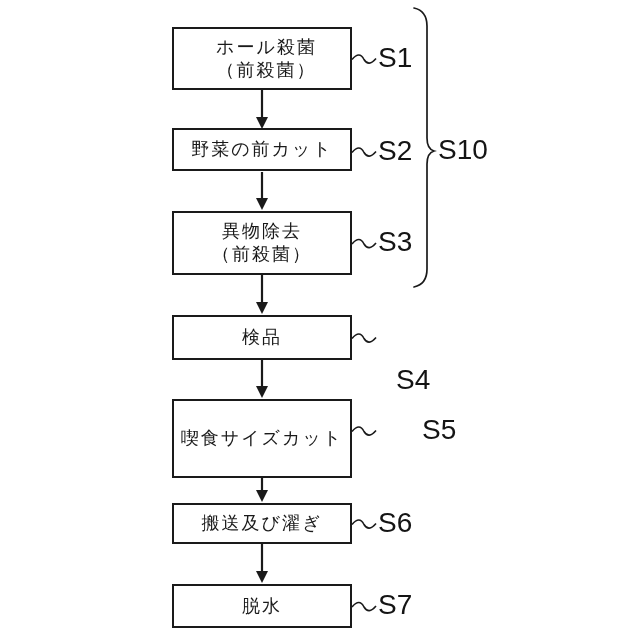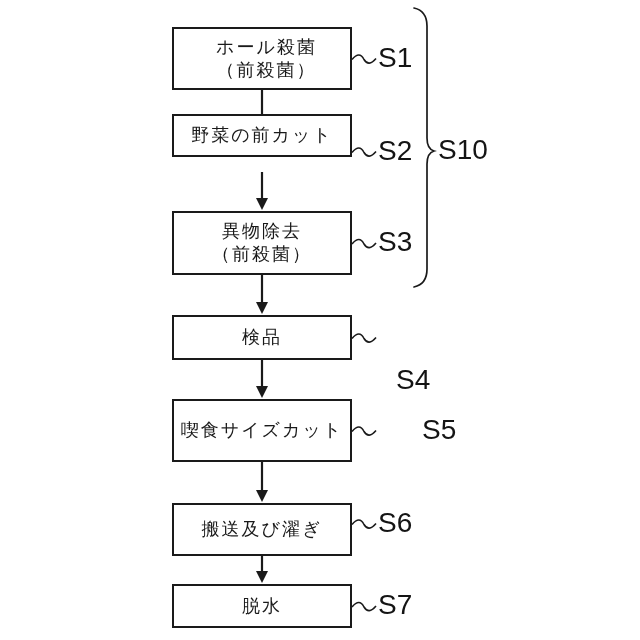--- a/index.html
+++ b/index.html
@@ -86,38 +86,38 @@
                  C 429 152.5, 427 157, 427 164
                  L 427 269
                  C 427 279, 423 285, 414 287" fill="none" stroke="#1a1a1a" stroke-width="1.7" stroke-linecap="round"></path>
     </svg>
   <div id="steps-layer">
       <div class="step-box" style="left: 172px; top: 27px; width: 180px; height: 63px; padding-left: 9px;">
         <div>ホール殺菌</div>
         <div>（前殺菌）</div>
       </div>
       <div class="step-label" style="left: 378px; top: 58.5px;">S1</div>
-      <div class="step-box" style="left: 172px; top: 114px; width: 180px; height: 43px; align-items: center;">
+      <div class="step-box" style="left: 172px; top: 128px; width: 180px; height: 43px; align-items: center;">
         <div>野菜の前カット</div>
       </div>
       <div class="step-label" style="left: 378px; top: 151.5px;">S2</div>
       <div class="step-box" style="left: 172px; top: 211px; width: 180px; height: 64px;">
         <div>異物除去</div>
         <div>（前殺菌）</div>
       </div>
       <div class="step-label" style="left: 378px; top: 243px;">S3</div>
       <div class="step-box" style="left: 172px; top: 315px; width: 180px; height: 45px;">
         <div>検品</div>
       </div>
       <div class="step-label" style="left: 396px; top: 337.5px; margin-top: 43px;">S4</div>
-      <div class="step-box" style="left: 172px; top: 399px; width: 180px; height: 63px;">
+      <div class="step-box" style="left: 172px; top: 399px; width: 180px; height: 79px;">
         <div>喫食サイズカット</div>
       </div>
       <div class="step-label" style="left: 378px; top: 430.5px; margin-left: 44px;">S5</div>
-      <div class="step-box" style="left: 172px; top: 503px; width: 180px; height: 53px;">
+      <div class="step-box" style="left: 172px; top: 503px; width: 180px; height: 41px;">
         <div>搬送及び濯ぎ</div>
       </div>
       <div class="step-label" style="left: 378px; top: 523.5px;">S6</div>
       <div class="step-box" style="left: 172px; top: 584px; width: 180px; height: 44px;">
         <div>脱水</div>
       </div>
       <div class="step-label" style="left: 378px; top: 606px;">S7</div>
     </div>
   <div class="group-label" id="group-label" style="left: 438px; top: 151px;">S10</div>
 </div>

